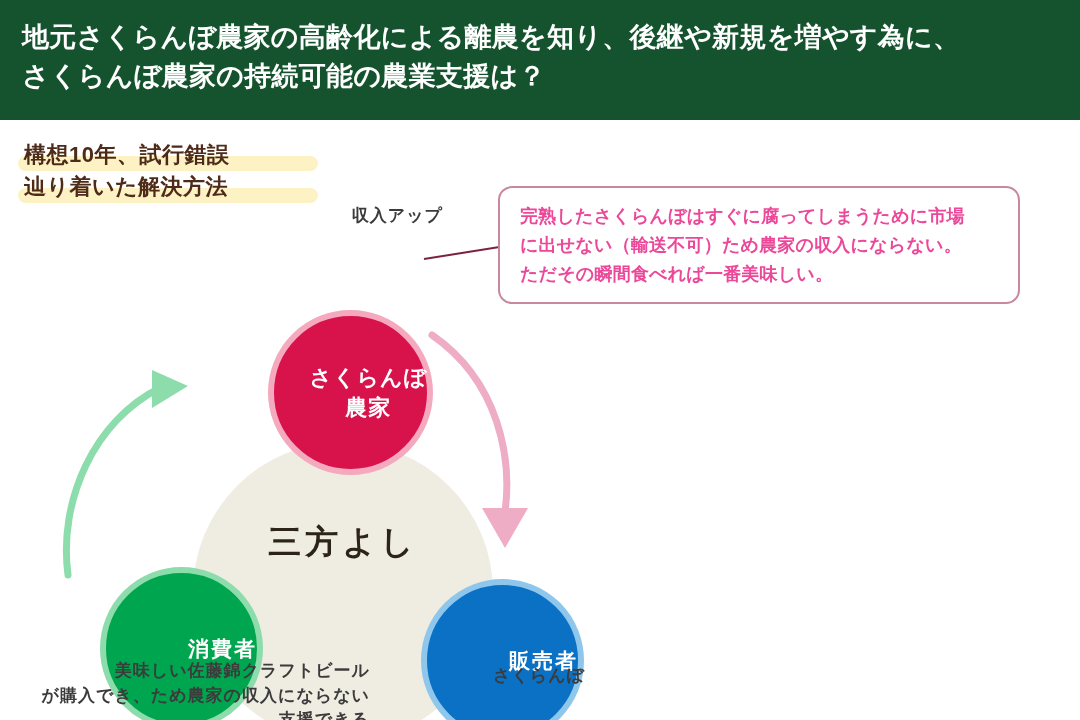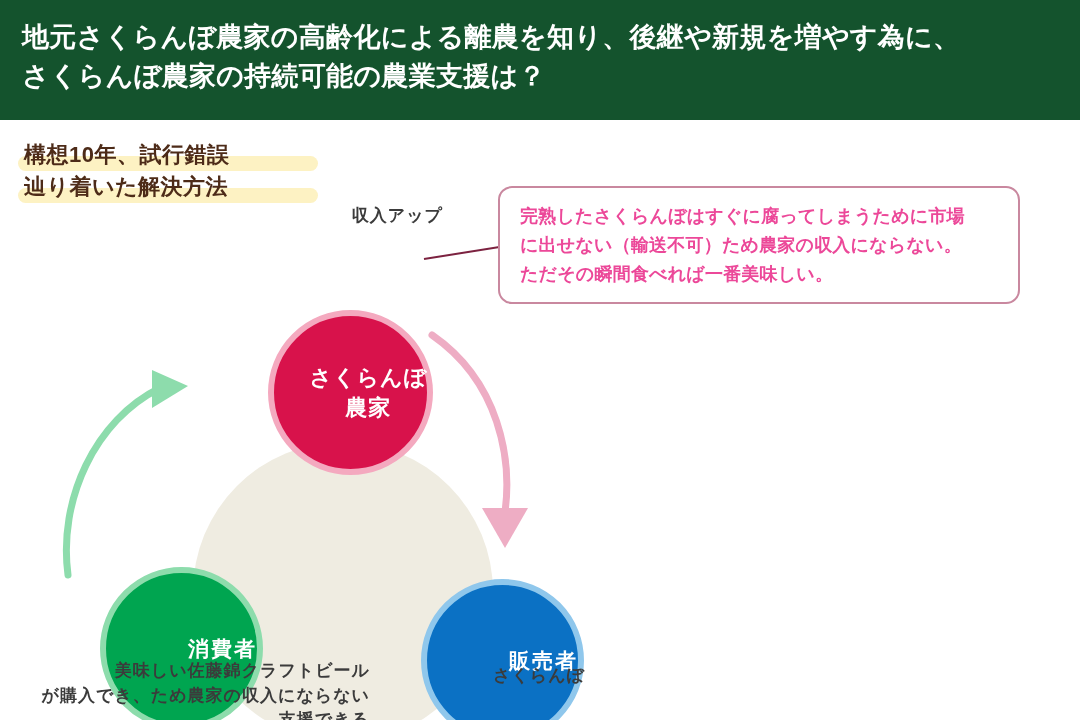--- a/index.html
+++ b/index.html
@@ -193,20 +193,21 @@
         <path d="M 432,215 C 500,262 512,340 505,392" fill="none" stroke="#eeadc4" stroke-width="7" stroke-linecap="round"></path>
         <polygon points="482,388 528,388 505,428" fill="#eeadc4"></polygon>
       </g>
 
       <g>
         <path d="M 470,512 C 432,578 330,592 250,572" fill="none" stroke="#a8cfea" stroke-width="7" stroke-linecap="round"></path>
         <polygon points="258,548 258,592 216,562" fill="#a8cfea"></polygon>
       </g>
     </svg>
 
+    <div class="center-label">三方よし</div>
 
     <div class="circ circ-red">
       <span style="white-space:pre-line">さくらんぼ
 農家</span>
     </div>
     <div class="circ circ-green">
       <span>消費者</span>
     </div>
     <div class="circ circ-blue">
       <span>販売者</span>

